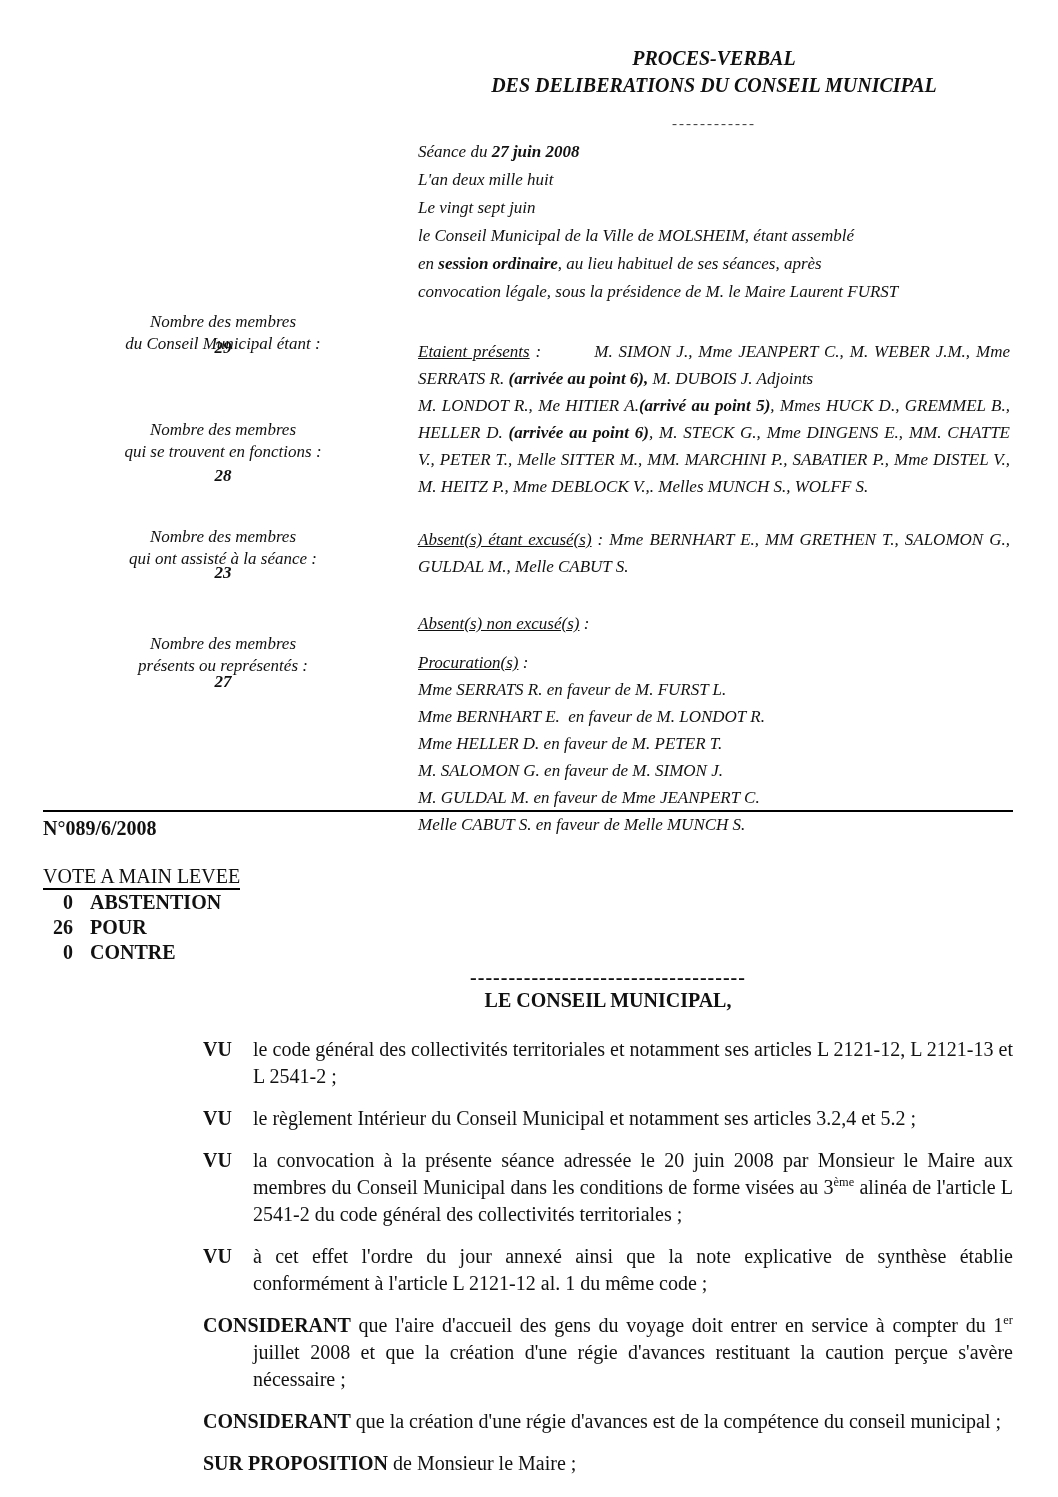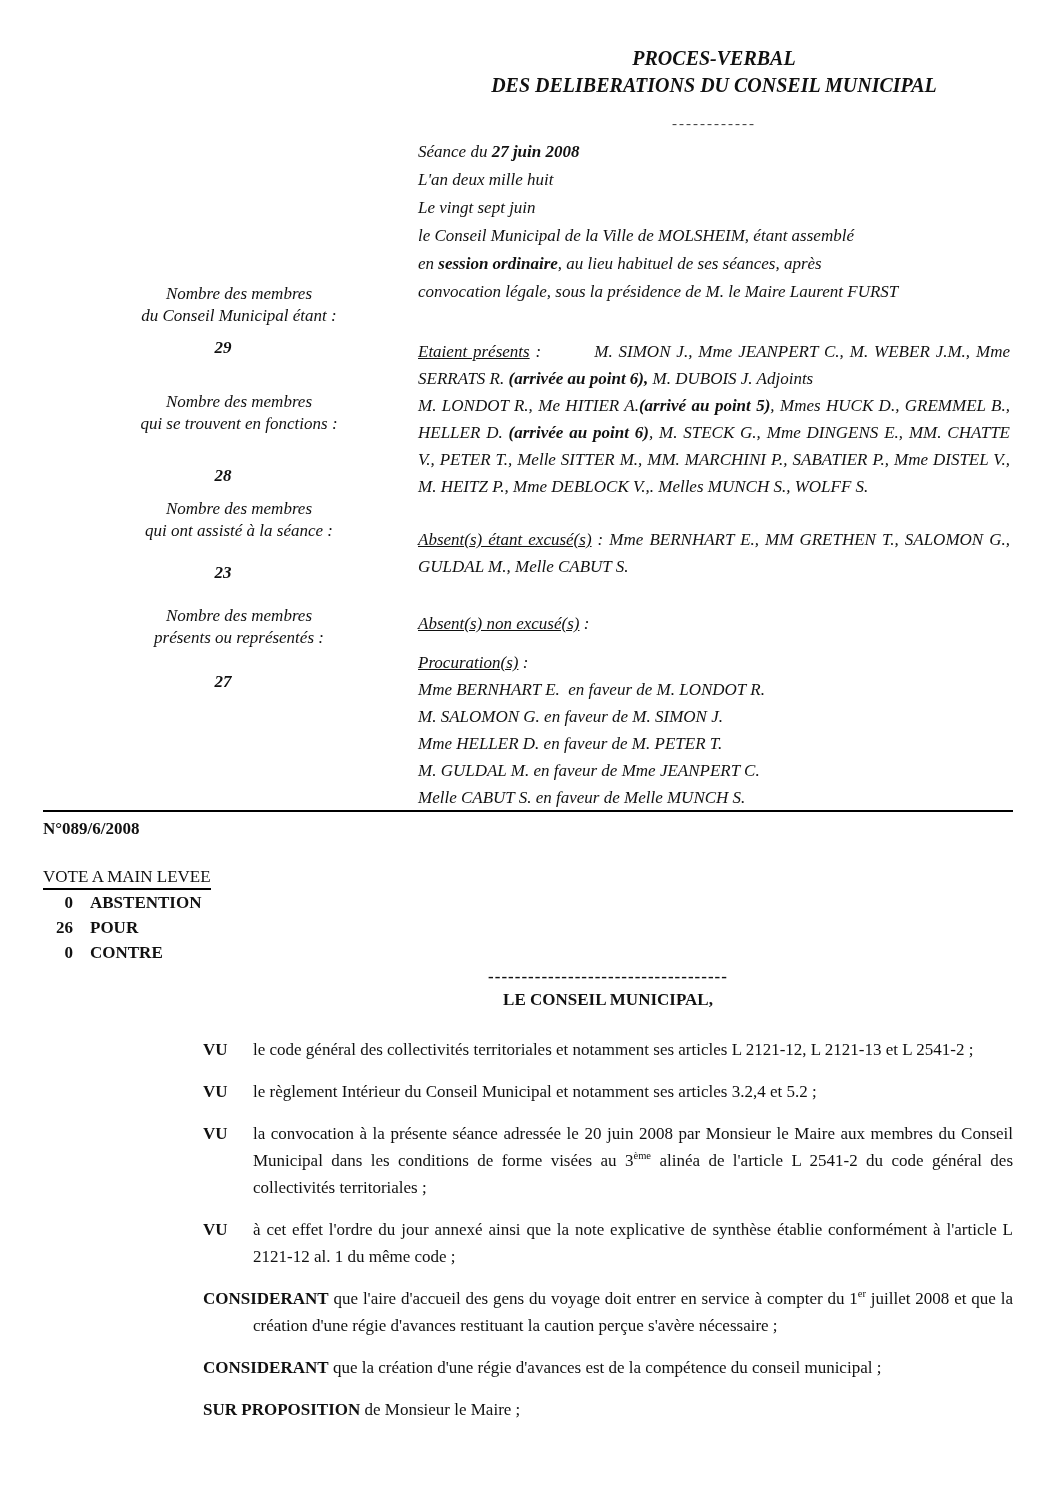--- a/index.html
+++ b/index.html
@@ -22,39 +22,39 @@
   }
   .dash-sep{
     margin-top:16px; font-size:15px; letter-spacing:2px; color:#444444;
     font-style:normal;
   }
   
   .left-col{
     position:absolute; left:43px; top:283px; width:360px; height:420px;
     text-align:center; font-style:italic; font-size:17px; line-height:22px;
   }
-  .lc-block{position:absolute; left:16px; width:100%;}
+  .lc-block{position:absolute; left:0; width:100%;margin-top:28px;}
   .lc-value{position:absolute; left:0; width:100%; font-weight:bold; font-style:italic; font-size:17px;}
   
   .right-col{
     position:absolute; left:418px; top:138px; width:592px;
     font-style:italic; font-size:17px; line-height:28px;
   }
   .intro-line{white-space:nowrap;}
   .para-just{text-align:justify; line-height:27px; margin:0;}
   .presents{margin-top:32px;}
   .absents{margin-top:26px;}
   .absents-non{margin-top:30px;}
   .procurations{margin-top:12px; line-height:27px;}
   .u{text-decoration:underline;}
   sup{font-size:0.62em; line-height:0;}
   
   .delib{
     position:absolute; left:43px; top:810px; width:970px;
-    font-size:17px; font-style:normal;
+    font-size:20px; font-style:normal;
   }
   .rule{border-top:2px solid #000000; margin-bottom:5px;}
   .delib-head{display:flex; font-weight:bold; line-height:23px;}
   .delib-num{width:242px; flex:none;}
   .delib-title{flex:1;}
   .jl{text-align:justify; text-align-last:justify;}
   .vote-heading{
     display:inline-block; font-weight:normal; margin-top:26px;
     border-bottom:2px solid #000000; padding-bottom:1px; line-height:21px;
   }
@@ -120,23 +120,24 @@
 
     <p class="para-just presents"><span class="u">Etaient présents</span><span> :&nbsp;&nbsp;&nbsp;&nbsp;&nbsp;&nbsp;&nbsp;&nbsp;&nbsp;M. SIMON J., Mme JEANPERT C., M. WEBER J.M., Mme SERRATS R. </span><span style="font-weight: bold;">(arrivée au point 6),</span><span> M. DUBOIS J. Adjoints</span></p>
     <p class="para-just"><span>M. LONDOT R., Me HITIER A.</span><span style="font-weight: bold;">(arrivé au point 5)</span><span>, Mmes HUCK D., GREMMEL B., HELLER D. </span><span style="font-weight: bold;">(arrivée au point 6)</span><span>, M. STECK G., Mme DINGENS E., MM. CHATTE V., PETER T., Melle SITTER M., MM. MARCHINI P., SABATIER P., Mme DISTEL V., M. HEITZ P., Mme DEBLOCK V.,. Melles MUNCH S., WOLFF S.</span></p>
 
     <p class="para-just absents"><span class="u">Absent(s) étant excusé(s)</span><span> : Mme BERNHART E., MM GRETHEN T., SALOMON G., GULDAL M., Melle CABUT S.</span></p>
 
     <p class="para-just absents-non"><span class="u">Absent(s) non excusé(s)</span><span> :</span></p>
 
     <div class="procurations">
       <div><span class="u">Procuration(s)</span><span> :</span></div>
+      <div>Mme SERRATS R. en faveur de M. FURST L.</div>
       <div>Mme BERNHART E. &nbsp;en faveur de M. LONDOT R.</div>
+      <div>Mme HELLER D. en faveur de M. PETER T.</div>
       <div>M. SALOMON G. en faveur de M. SIMON J.</div>
-      <div>Mme HELLER D. en faveur de M. PETER T.</div>
       <div>M. GULDAL M. en faveur de Mme JEANPERT C.</div>
       <div>Melle CABUT S. en faveur de Melle MUNCH S.</div>
     </div>
   </section>
 
   <section class="delib">
     <div class="rule"></div>
 
     <div class="delib-head">
       <div class="delib-num">N°089/6/2008</div>

